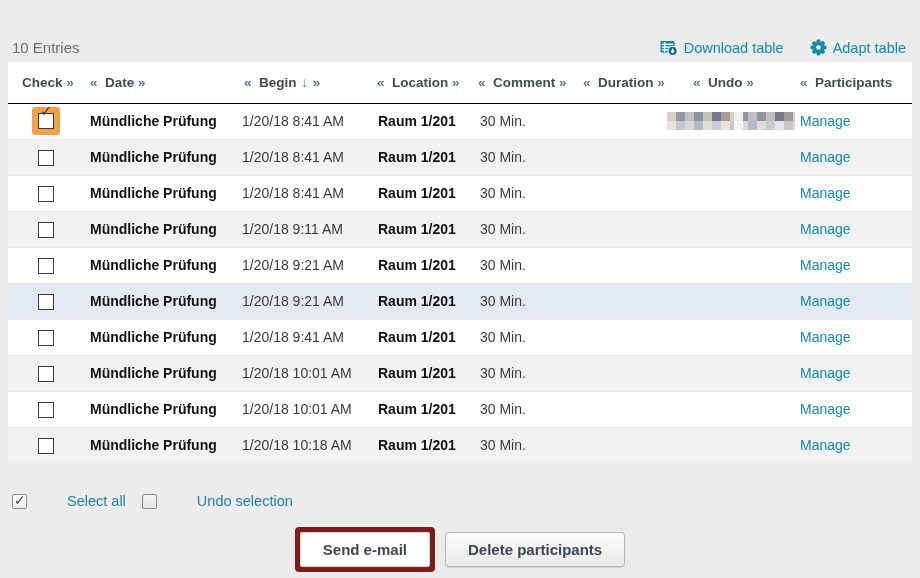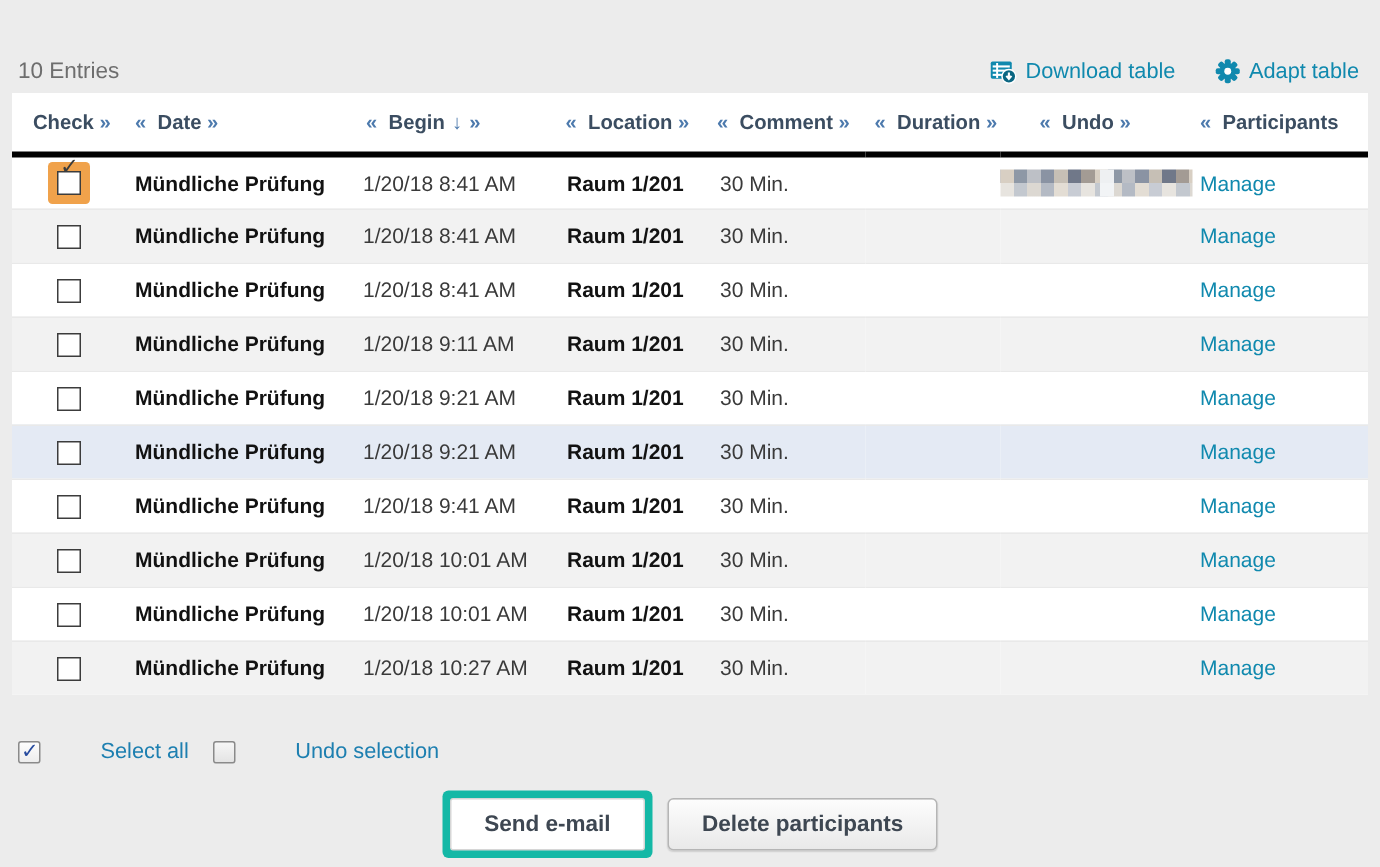--- a/index.html
+++ b/index.html
@@ -20,21 +20,21 @@
     display:flex; align-items:center; gap:6px;
     color:#1089ae; font-size:14.5px; text-decoration:none; cursor:pointer;
   }
   .top-link svg { display:block; }
   
   .tbl-wrap { margin:6px 8px 0 8px; background:#fff; }
   table { border-collapse:collapse; table-layout:fixed; width:904px; }
   thead th {
     height:41px; text-align:left; vertical-align:middle;
     font-size:13.5px; font-weight:bold; color:#3b4d61;
-    border-bottom:4px solid #000000; background:#fff;
+    border-bottom:1px solid #000000; background:#fff;
     white-space:nowrap; overflow:visible;
   }
   .gmt { color:#4d7aad; font-weight:bold; }
   .sort-arrow { color:#4d7aad; font-weight:normal; padding:0 1px; }
   tbody td {
     height:36px; vertical-align:middle; font-size:14px; color:#3a3a3a;
     white-space:nowrap; overflow:visible;
   }
   tbody tr { border-top:1px solid #e9e9e9; }
   tbody tr:first-child { border-top:none; }
@@ -88,21 +88,21 @@
   .undo-group { margin-left:8px; display:flex; align-items:center; gap:8px; }
   .btn-row { display:flex; justify-content:center; align-items:center; gap:10px; margin-top:18px; }
   .btn {
     font-family:inherit; font-size:15px; font-weight:bold; color:#3e4752;
     background:linear-gradient(#fdfdfd,#e9e9e9);
     border:1px solid #b5b5b5; border-radius:4px;
     padding:8px 22px; cursor:pointer;
     box-shadow:0 1px 1px rgba(0,0,0,0.12);
   }
   .btn-ring {
-    display:inline-block; padding:5px; background:#14b8a6; border-radius:4px; line-height:0;
+    display:inline-block; padding:5px; background:#7f1d1d; border-radius:4px; line-height:0;
   }
   .btn-ring .btn {
     border-color:#d6d6d6; background:#fff; box-shadow:none; border-radius:2px;
   }
 </style>
 </head>
 <body>
 
 <div class="topbar">
   <span class="entries">10 Entries</span>
@@ -252,21 +252,21 @@
           <td style="padding-left:4px">1/20/18 10:01 AM</td>
           <td class="b" style="padding-left:6px">Raum 1/201</td>
           <td style="padding-left:8px">30 Min.</td>
           <td></td>
           <td style="text-align:right;padding-right:2px"></td>
           <td style="padding-left:8px"><a class="manage">Manage</a></td>
         </tr>
         <tr class="alt">
           <td style="padding-left:30px"><span class="cb"></span></td>
           <td class="b" style="padding-left:6px">Mündliche Prüfung</td>
-          <td style="padding-left:4px">1/20/18 10:27 AM</td>
+          <td style="padding-left:4px">1/20/18 10:18 AM</td>
           <td class="b" style="padding-left:6px">Raum 1/201</td>
           <td style="padding-left:8px">30 Min.</td>
           <td></td>
           <td style="text-align:right;padding-right:2px"></td>
           <td style="padding-left:8px"><a class="manage">Manage</a></td>
         </tr>
       </tbody>
   </table>
 </div>
 

